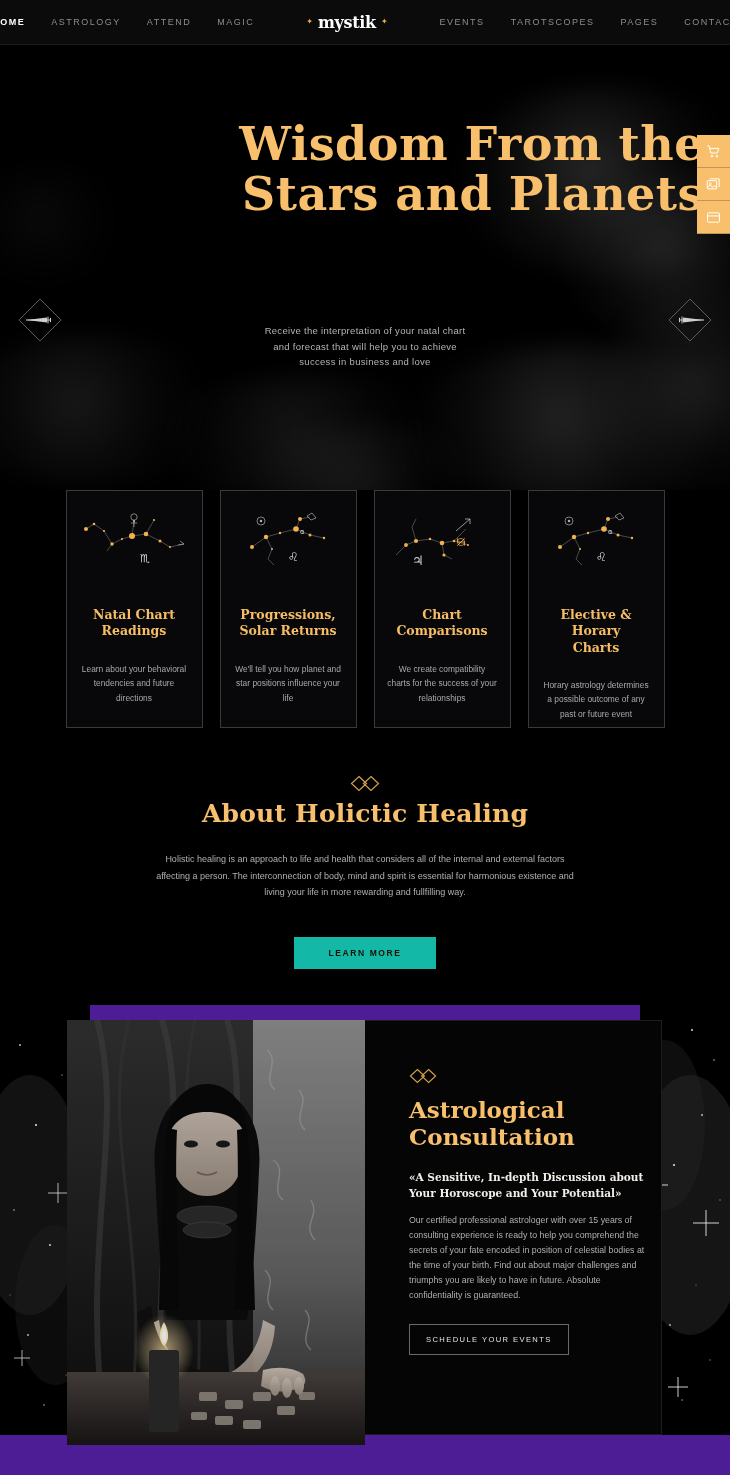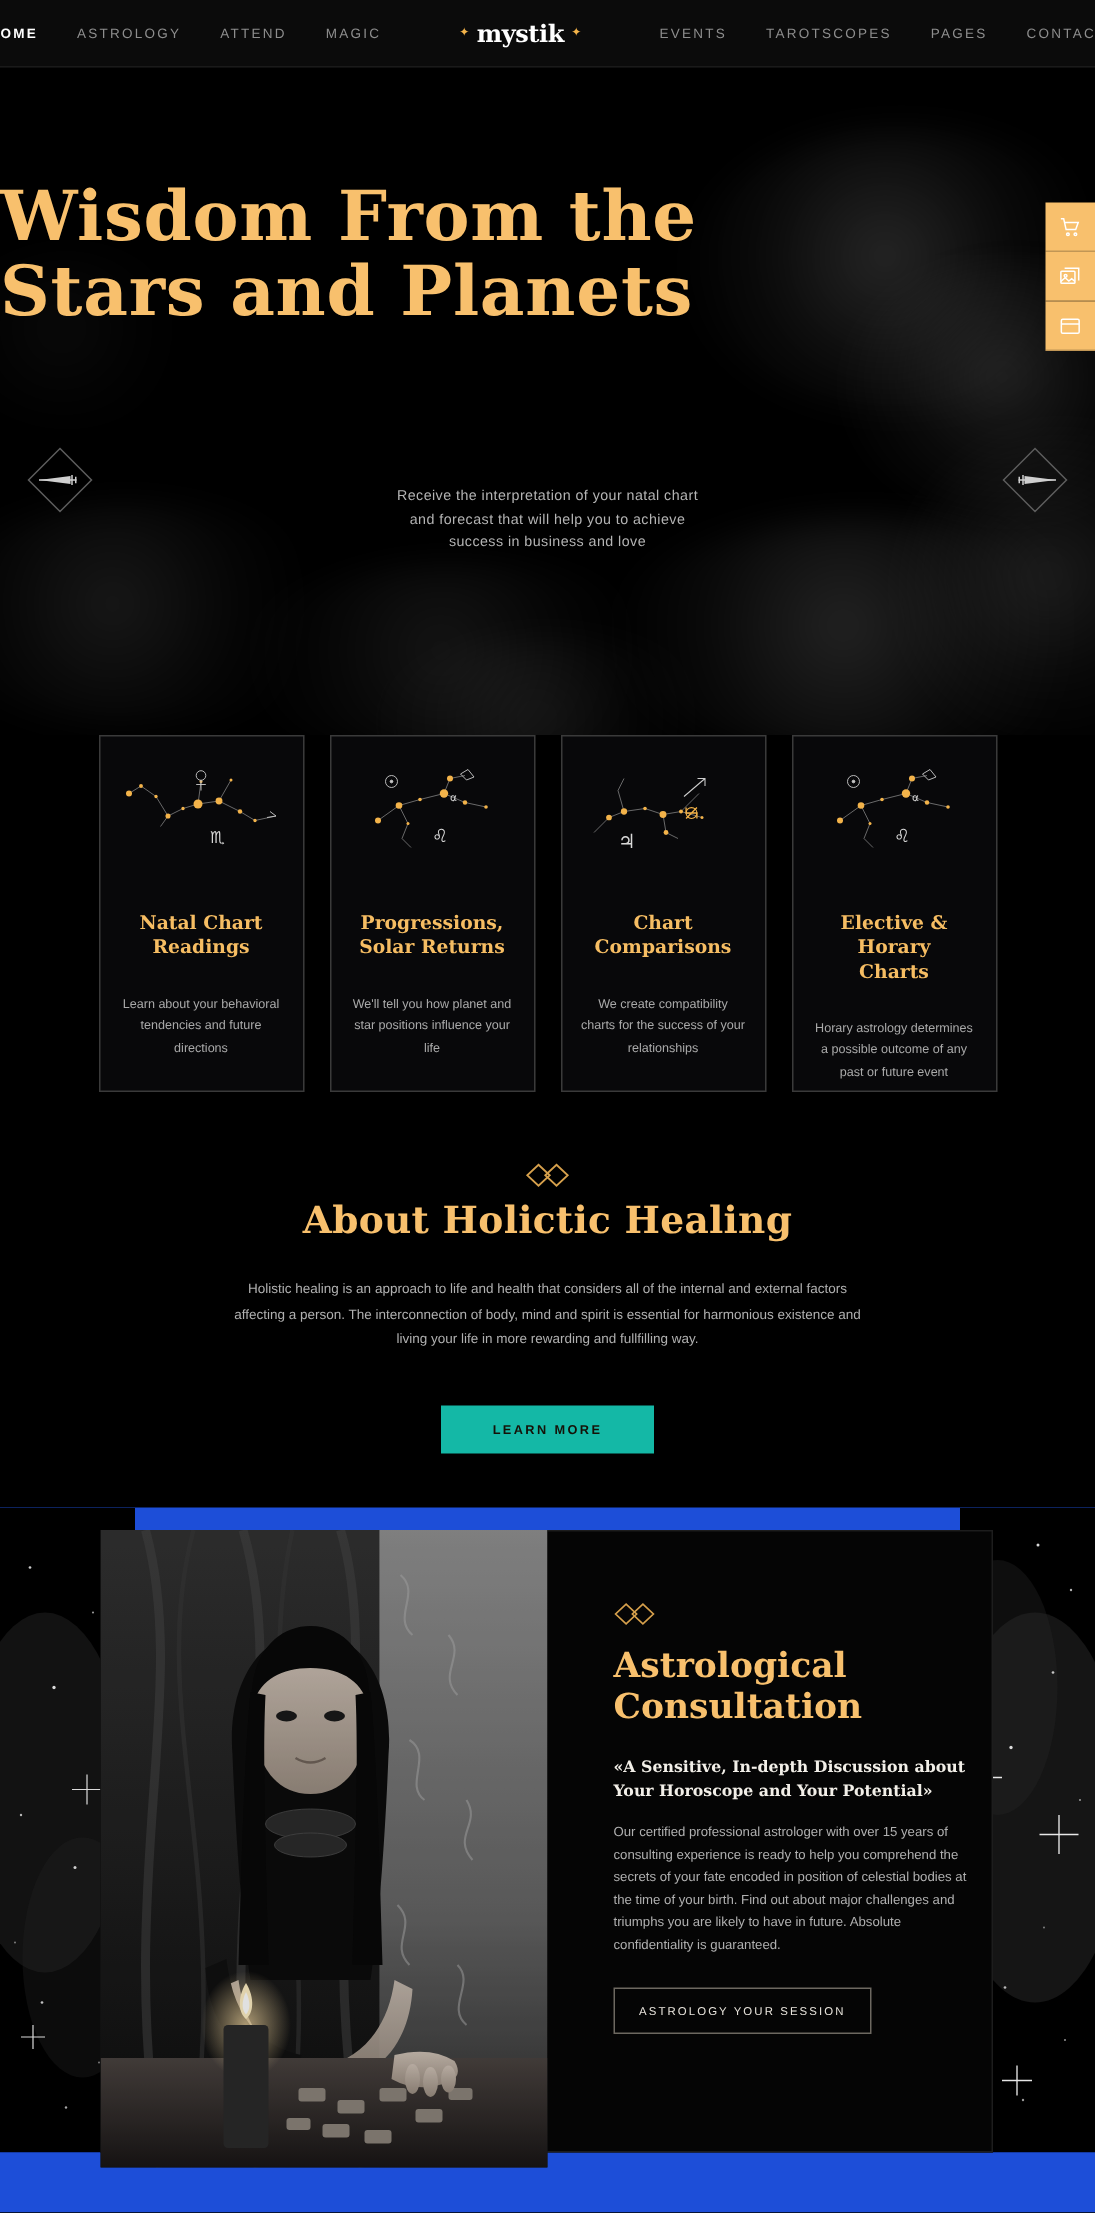--- a/index.html
+++ b/index.html
@@ -39,21 +39,21 @@
     position:absolute; top:45px; left:0; width:730px; height:445px;
     overflow:hidden; background:#000;
   }
   .hero-clouds { position:absolute; inset:0; }
   .cl {
     position:absolute; border-radius:50%;
     background:radial-gradient(circle at 45% 45%, rgba(200,200,200,0.34), rgba(130,130,130,0.15) 42%, rgba(0,0,0,0) 72%);
     filter:blur(11px);
   }
   .hero-title {
-    position:absolute; top:75px; left:0; width:704px; text-align:left;
+    position:absolute; top:75px; left:0; width:704px; text-align:right;
     font-family:"DejaVu Serif", serif; font-weight:bold;
     font-size:46px; line-height:1.08; color:#f8c06d;
     letter-spacing:0.5px; z-index:5;
   }
   .hero-sub {
     position:absolute; top:278px; left:0; width:730px; text-align:center;
     font-size:9.5px; line-height:1.65; color:#b4b4b4; z-index:5;
     letter-spacing:0.3px;
   }
   .hero-arrow {
@@ -101,21 +101,21 @@
   .btn-learn {
     display:inline-block; margin-top:24px; background:#14b8a6; color:#151208;
     border:none; font-size:8.5px; font-weight:bold; letter-spacing:1.6px;
     padding:11px 34px; cursor:pointer;
     font-family:"Liberation Sans", sans-serif;
   }
 
   
   .consult {
     position:absolute; top:1005px; left:0; width:730px; height:470px;
-    overflow:hidden; background:#1d4ed8;
+    overflow:hidden; background:#4c1d95;
   }
   .starfield { position:absolute; top:0; height:430px; width:90px; }
   .starfield.l { left:0; }
   .starfield.r { right:0; }
   .consult-panel {
     position:absolute; top:15px; left:67px; width:595px; height:415px;
     background:#050505; border:1px solid #1d1d1d;
   }
   .consult-photo {
     position:absolute; top:15px; left:67px; width:298px; height:425px;
@@ -542,18 +542,18 @@
       </svg>
       <div class="consult-title">
         <div>Astrological</div>
         <div>Consultation</div>
       </div>
       <div class="consult-quote">
         <div>«A Sensitive, In-depth Discussion about</div>
         <div>Your Horoscope and Your Potential»</div>
       </div>
       <div class="consult-text">Our certified professional astrologer with over 15 years of consulting experience is ready to help you comprehend the secrets of your fate encoded in position of celestial bodies at the time of your birth. Find out about major challenges and triumphs you are likely to have in future. Absolute confidentiality is guaranteed.</div>
-      <button class="btn-schedule">ASTROLOGY YOUR SESSION</button>
+      <button class="btn-schedule">SCHEDULE YOUR EVENTS</button>
     </div>
 
   </div>
 
 </div>
 
 </body></html>

